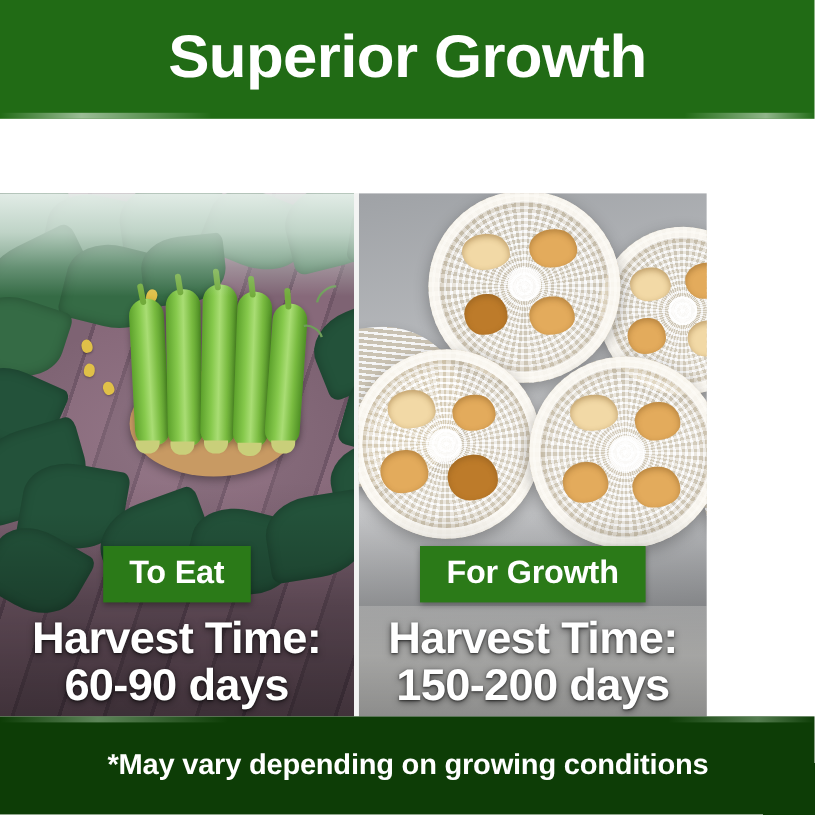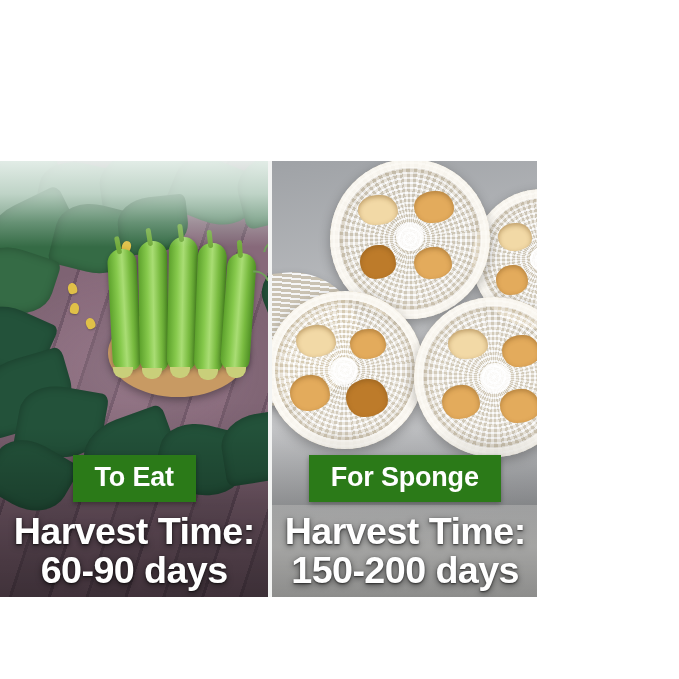--- a/index.html
+++ b/index.html
@@ -80,21 +80,21 @@
     letter-spacing: -0.4px;
     color: #4a4a4a;
     text-align: center;
     transform: scaleX(1.02);
   }
 
   
   .panels {
     position: absolute;
     left: 0; top: 161px;
-    width: 537px;
+    width: 589px;
     height: 436px;
     display: flex;
   }
   .panel {
     position: relative;
     height: 436px;
     overflow: hidden;
   }
   .panel-left  { width: 340px; }
   .panel-divider {
@@ -322,20 +322,24 @@
     text-align: center;
     letter-spacing: -0.2px;
     transform: scaleX(1.01);
   }
 </style>
 </head>
 <body>
 
 <div id="infographic">
 
+  <div class="header-bar">
+    <div class="header-title">Superior Growth</div>
+    <div class="header-brush"></div>
+  </div>
 
 
   <div class="panels">
 
     <div class="panel panel-left">
 
       <div class="deck"></div>
       <div class="deck-shade"></div>
 
       <div class="leaf pale" style="left:-22px;  top:-6px;  width:86px;  height:70px;  transform:rotate(-18deg);"></div>
@@ -443,21 +447,25 @@
         <div class="cavity" style="left:88px; top:38px; width:38px; height:32px;"></div>
         <div class="cavity" style="left:28px; top:88px; width:38px; height:34px;"></div>
         <div class="cavity" style="left:86px; top:92px; width:40px; height:34px;"></div>
         <div class="core-star" style="left:66px; top:66px; width:30px; height:30px;"></div>
         <div class="loofah-rim"></div>
       </div>
 
       <div class="panel-scrim"></div>
 
       <div class="panel-overlay">
-        <div class="badge">For Sponge</div>
+        <div class="badge">For Growth</div>
         <div class="harvest">Harvest Time:
 150-200 days</div>
       </div>
     </div>
   </div>
 
+  <div class="footer-bar">
+    <div class="footer-brush"></div>
+    <div class="footer-text">*May vary depending on growing conditions</div>
+  </div>
 
 </div>
 
 </body></html>

